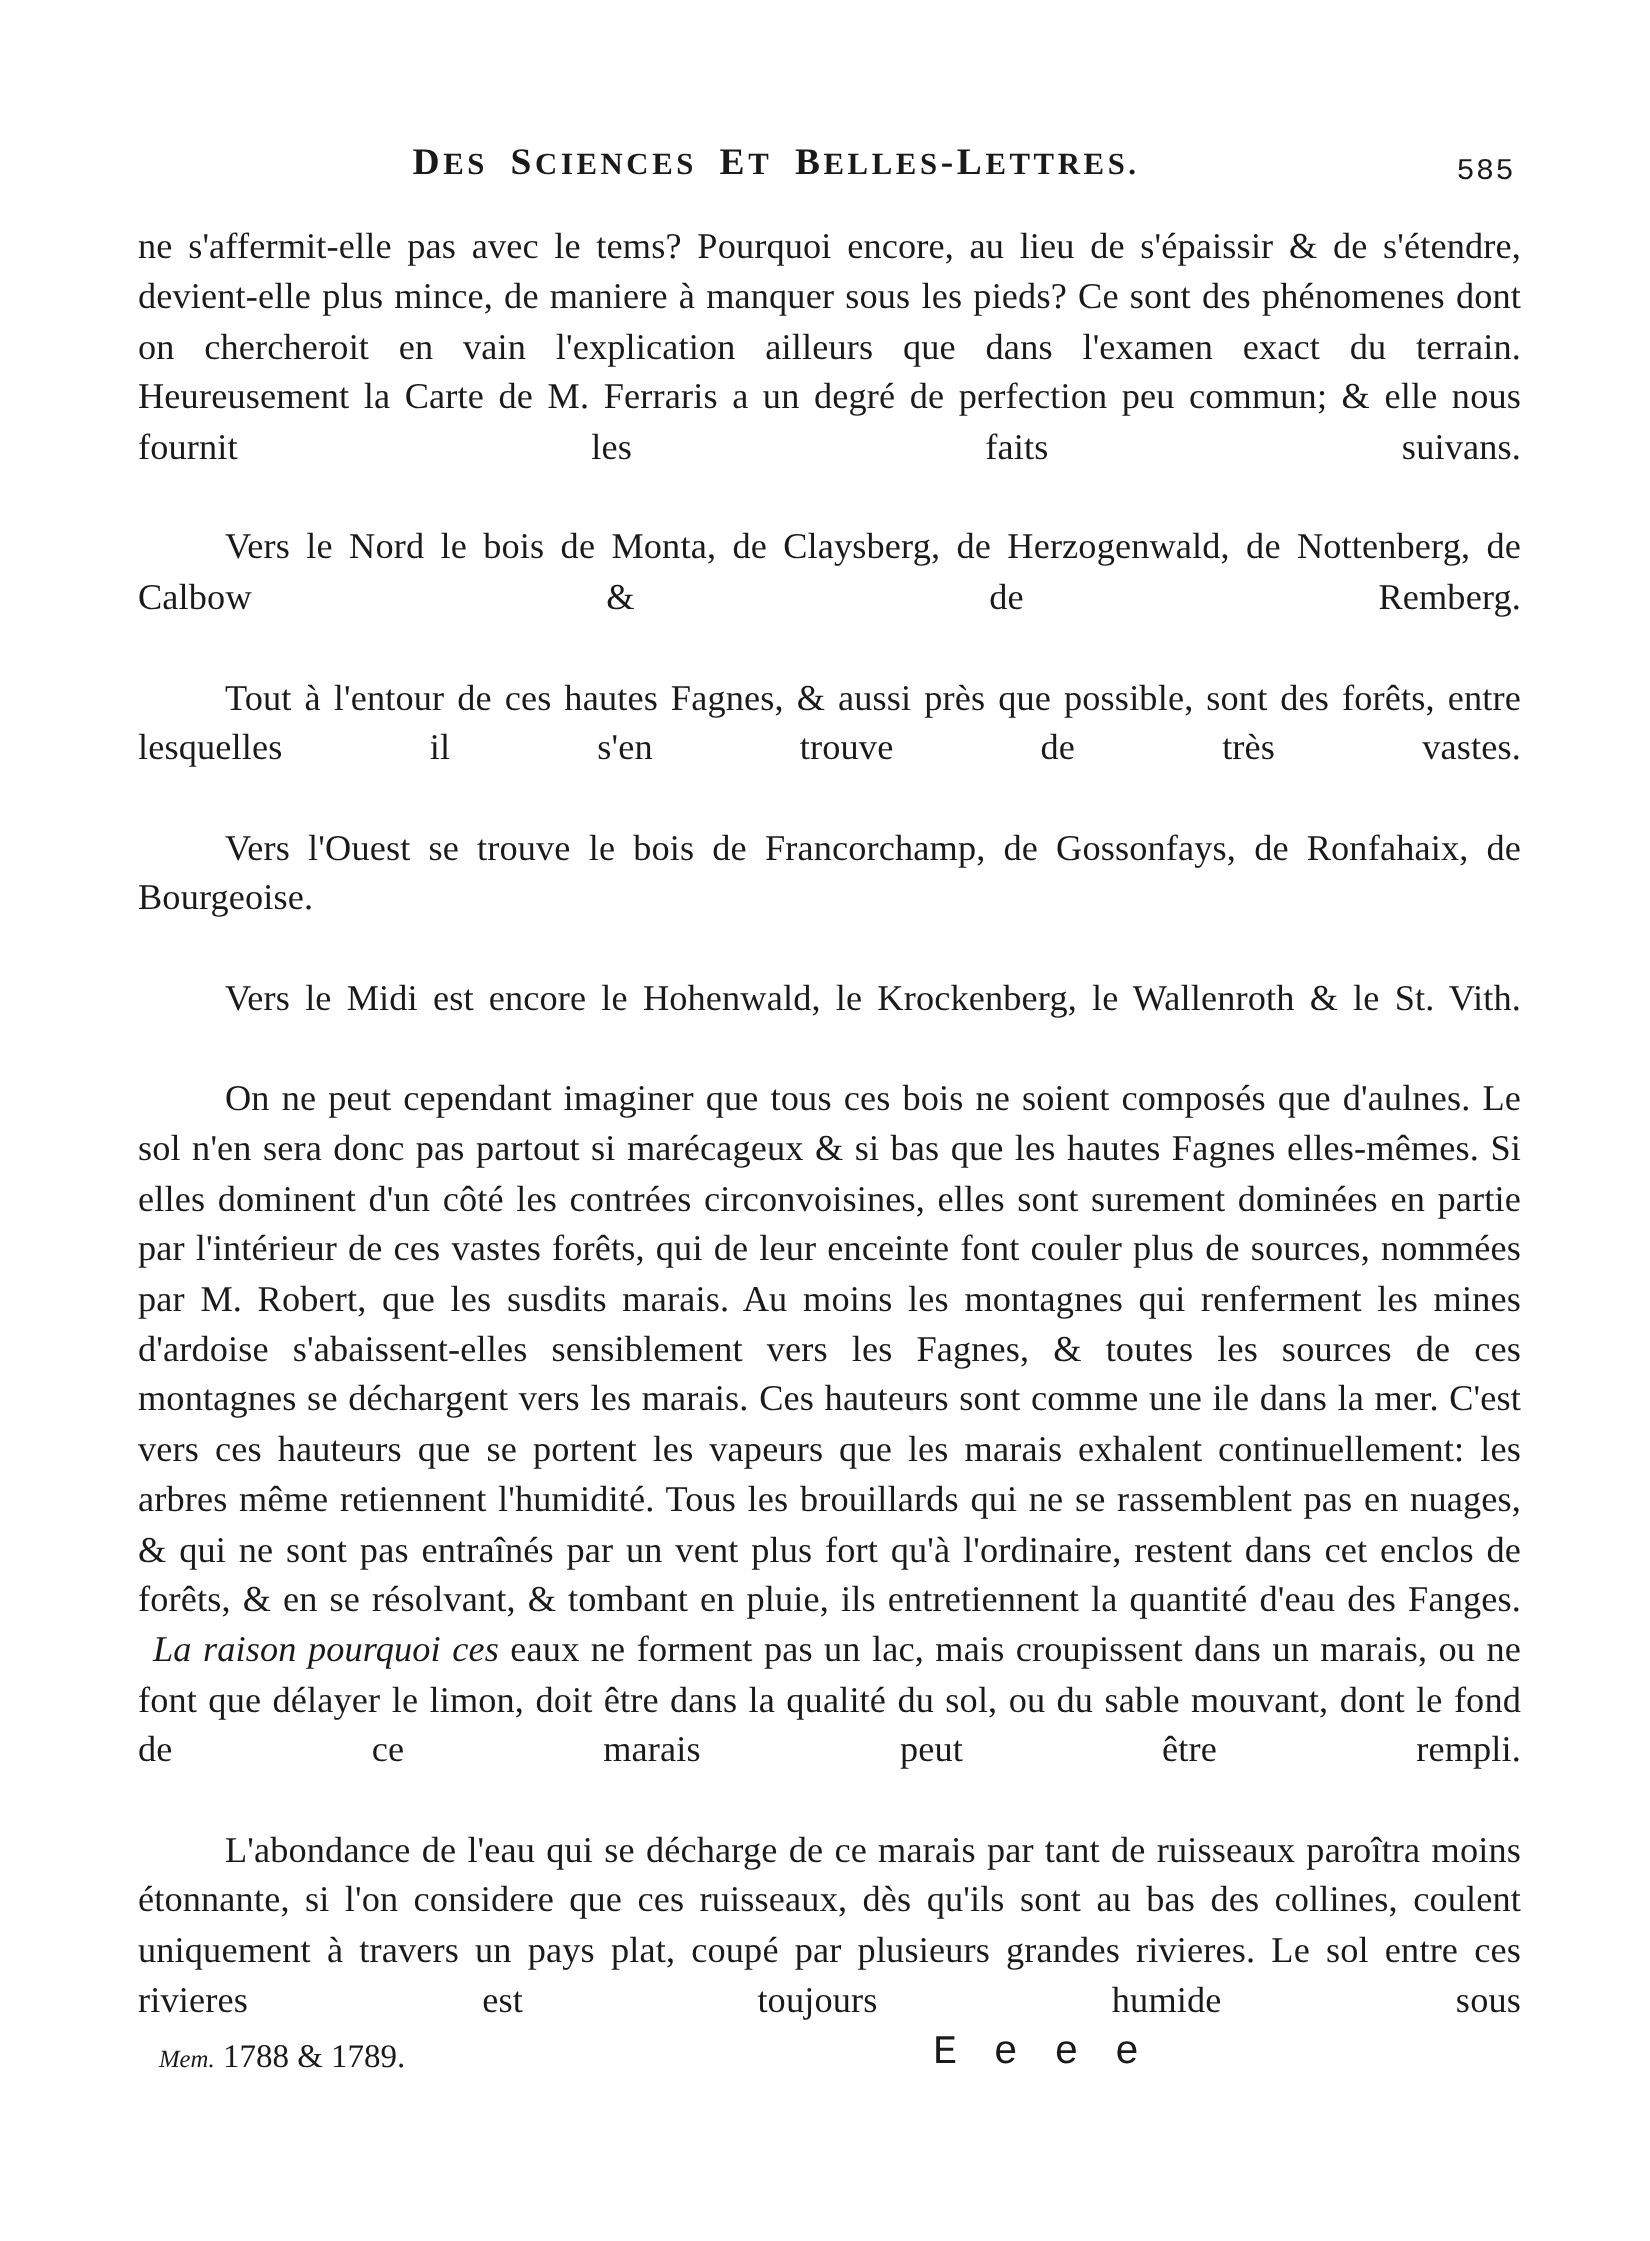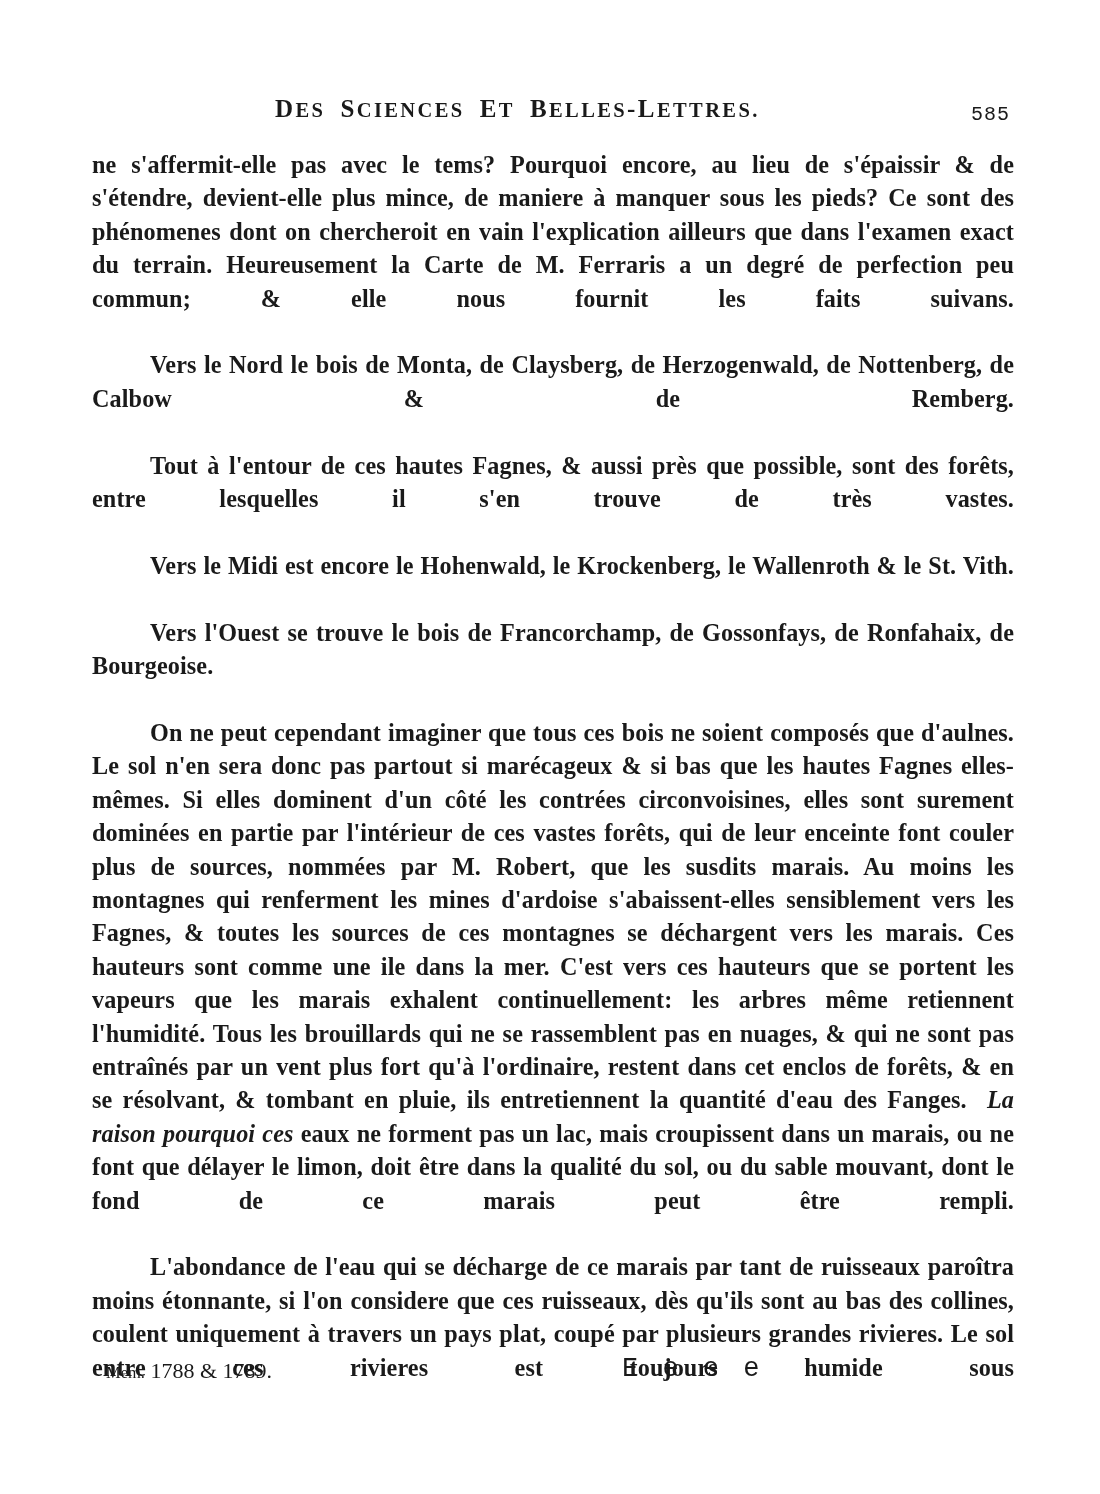--- a/index.html
+++ b/index.html
@@ -65,21 +65,20 @@
     font-size: 24.2px;
     line-height: 33.4px;
     text-align: justify;
     text-justify: inter-word;
     letter-spacing: 0.1px;
     word-spacing: 0.4px;
   }
   .textblock p {
     margin: 0;
     text-indent: 0;
-    font-weight: bold;
   }
   .textblock p.ind {
     text-indent: 58px;
   }
   .textblock p:last-child {
     
   }
   .ital { font-style: italic; margin-left: 10px; }
 
   
@@ -100,20 +99,21 @@
   }
   .footline .signature-left {
     position: absolute;
     left: 14px;
     top: 0;
     font-size: 22px;
     white-space: nowrap;
   }
   .footline .signature-left .sm {
     font-size: 16.5px;
+    font-style: italic;
   }
   .footline .signature-center {
     position: absolute;
     left: 530px;
     top: -4px;
     font-size: 27px;
     letter-spacing: 4px;
     white-space: nowrap;
     font-family: Liberation Mono, monospace;
   }
@@ -127,22 +127,22 @@
     <div class="title">
       <span class="cap">D</span>ES&nbsp; <span class="cap">S</span>CIENCES&nbsp; <span class="cap">E</span>T&nbsp; <span class="cap">B</span>ELLES<span class="cap">-</span><span class="cap">L</span>ETTRES.
     </div>
     <div class="folio">585</div>
   </div>
 
   <div class="textblock">
     <p>ne s'affermit-elle pas avec le tems? Pourquoi encore, au lieu de s'épaissir &amp; de s'étendre, devient-elle plus mince, de maniere à manquer sous les pieds? Ce sont des phénomenes dont on chercheroit en vain l'explication ailleurs que dans l'examen exact du terrain.   Heureusement la Carte de M. Ferraris a un degré de perfection peu commun; &amp; elle nous fournit les faits suivans.</p>
     <p class="ind">Vers le Nord le bois de Monta, de Claysberg, de Herzogenwald, de Nottenberg, de Calbow &amp; de Remberg.</p>
     <p class="ind">Tout à l'entour de ces hautes Fagnes, &amp; aussi près que possible, sont des forêts, entre lesquelles il s'en trouve de très vastes.</p>
+    <p class="ind">Vers l'Ouest se trouve le bois de Francorchamp, de Gossonfays, de Ronfahaix, de Bourgeoise.</p>
     <p class="ind">Vers le Midi est encore le Hohenwald, le Krockenberg, le Wallenroth &amp; le St. Vith.</p>
-    <p class="ind">Vers l'Ouest se trouve le bois de Francorchamp, de Gossonfays, de Ronfahaix, de Bourgeoise.</p>
     <p class="ind"><span>On ne peut cependant imaginer que tous ces bois ne soient composés que d'aulnes.   Le sol n'en sera donc pas partout si marécageux &amp; si bas que les hautes Fagnes elles-mêmes.  Si elles dominent d'un côté les contrées circonvoisines, elles sont surement dominées en partie par l'intérieur de ces vastes forêts, qui de leur enceinte font couler plus de sources, nommées par M. Robert, que les susdits marais.   Au moins les montagnes qui renferment les mines d'ardoise s'abaissent-elles sensiblement vers les Fagnes, &amp; toutes les sources de ces montagnes se déchargent vers les marais.   Ces hauteurs sont comme une ile dans la mer.   C'est vers ces hauteurs que se portent les vapeurs que les marais exhalent continuellement: les arbres même retiennent l'humidité.   Tous les brouillards qui ne se rassemblent pas en nuages, &amp; qui ne sont pas entraînés par un vent plus fort qu'à l'ordinaire, restent dans cet enclos de forêts, &amp; en se résolvant, &amp; tombant en pluie, ils entretiennent la quantité d'eau des Fanges.  </span><span class="ital">La raison pourquoi ces</span><span> eaux ne forment pas un lac, mais croupissent dans un marais, ou ne font que délayer le limon, doit être dans la qualité du sol, ou du sable mouvant, dont le fond de ce marais peut être rempli.</span></p>
     <p class="ind">L'abondance de l'eau qui se décharge de ce marais par tant de ruisseaux paroîtra moins étonnante, si l'on considere que ces ruisseaux, dès qu'ils sont au bas des collines, coulent uniquement à travers un pays plat, coupé par plusieurs grandes rivieres.   Le sol entre ces rivieres est toujours humide sous</p>
   </div>
 
   <div class="footline">
     <div class="signature-left"><span class="sm">Mem.</span><span> 1788 &amp; 1789.</span></div>
     <div class="signature-center">E e e e</div>
   </div>
 
 </div>

